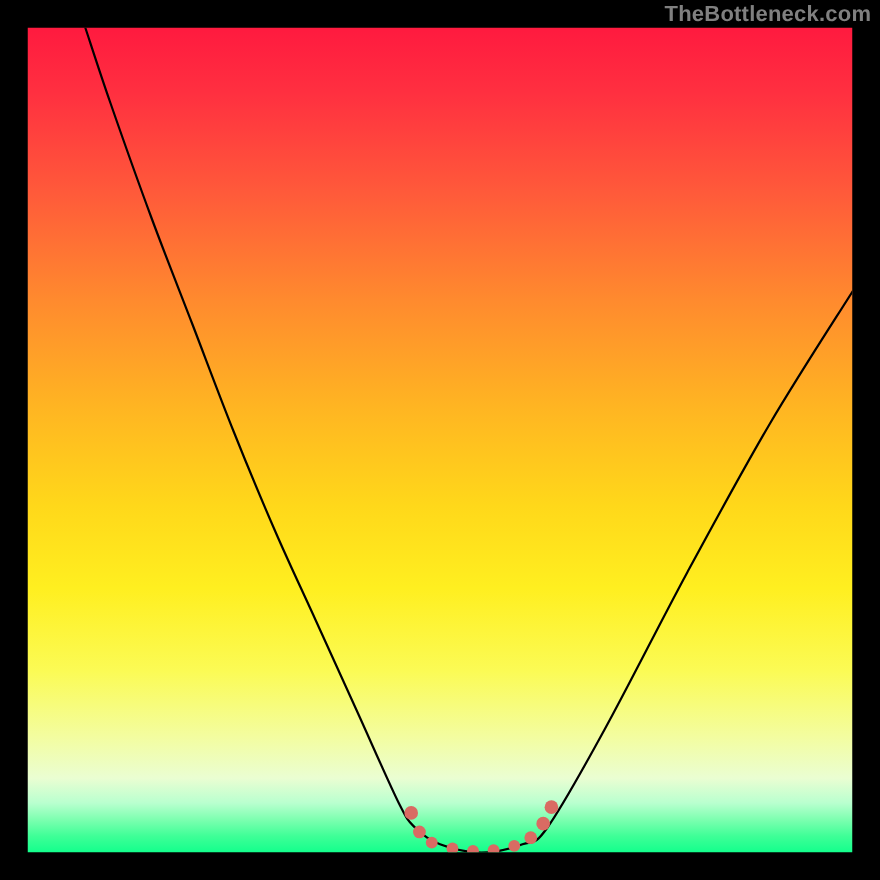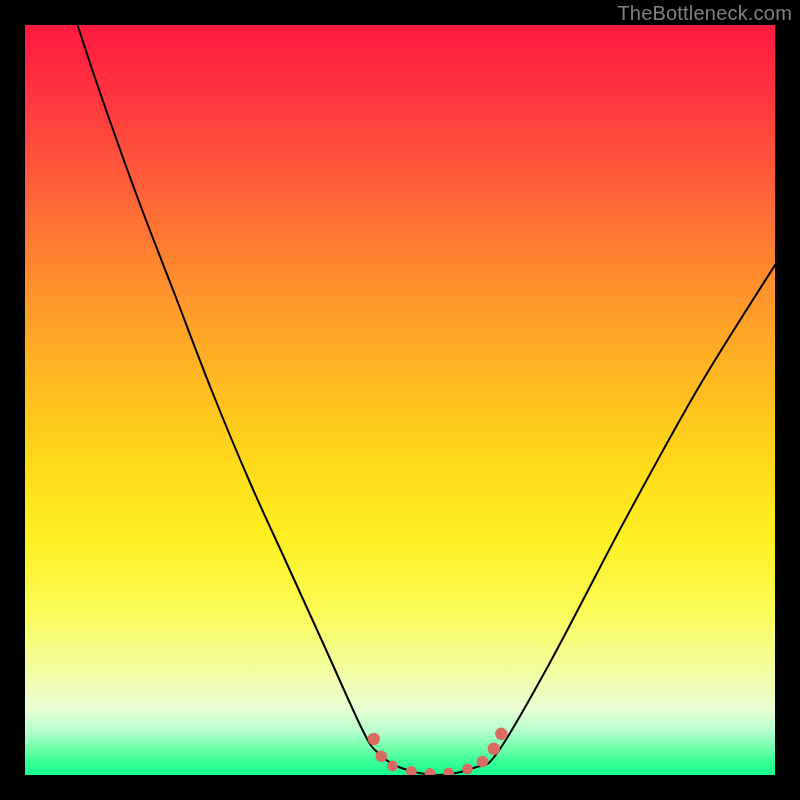--- a/index.html
+++ b/index.html
@@ -62,21 +62,21 @@
   }
   .marker {
     fill: #d96b63;
   }
   .watermark {
     position: absolute;
     top: 2px;
     right: 8px;
     color: #808080;
     font-size: 20px;
-    font-weight: 400;
+    font-weight: 700;
     letter-spacing: 0.2px;
     user-select: none;
   }
 </style>
 </head>
 <body>
 
 <div class="frame">
 
   <div class="plot">

